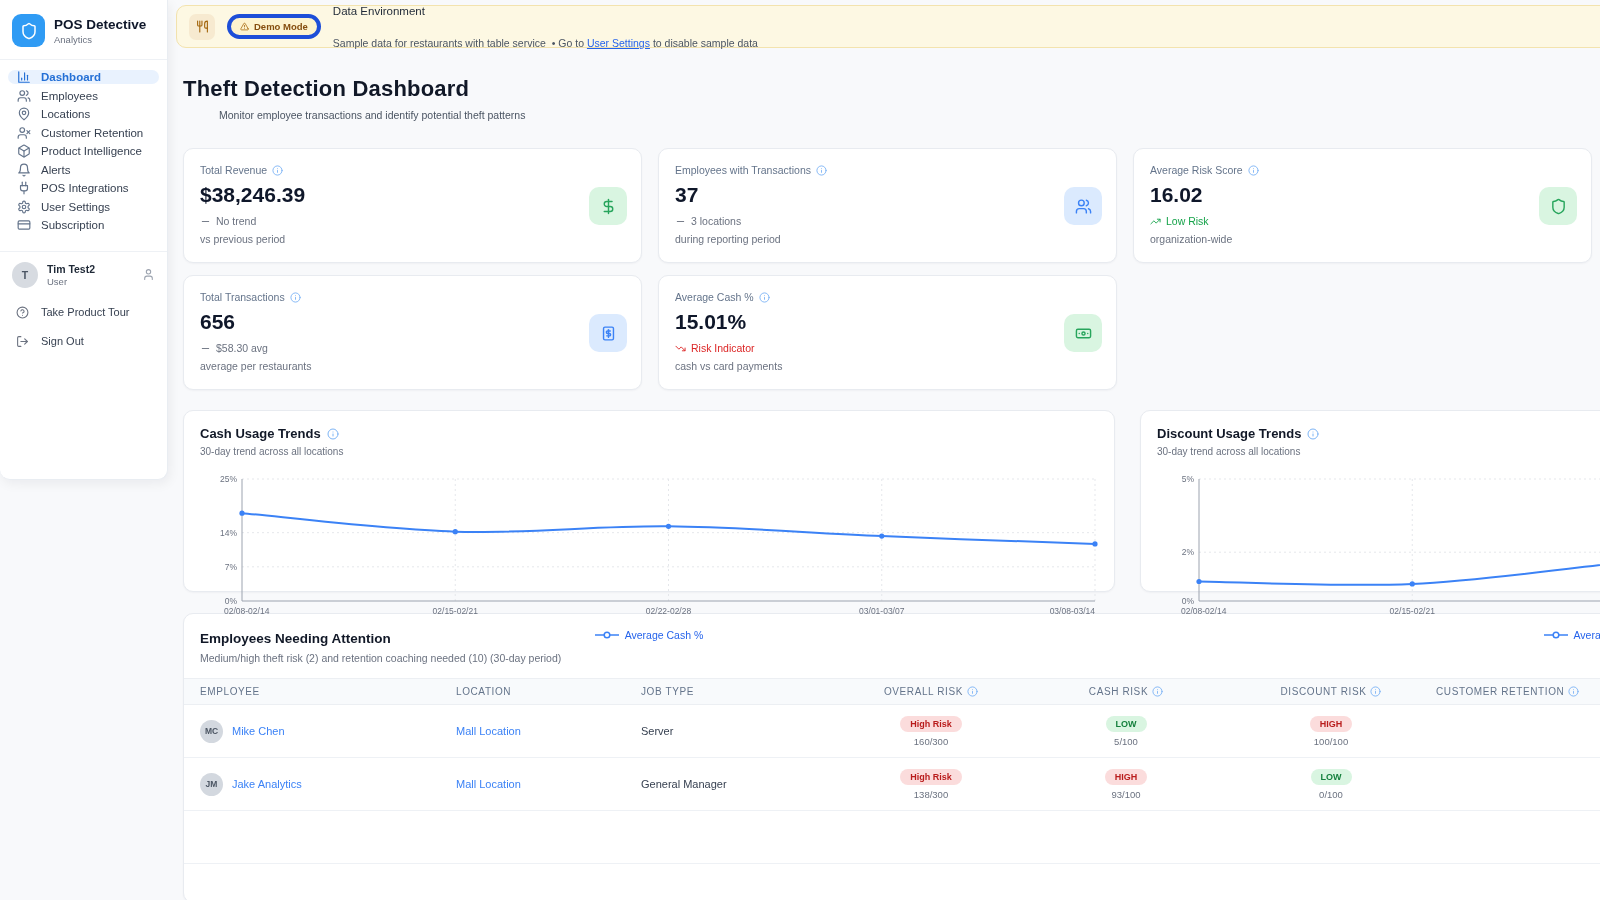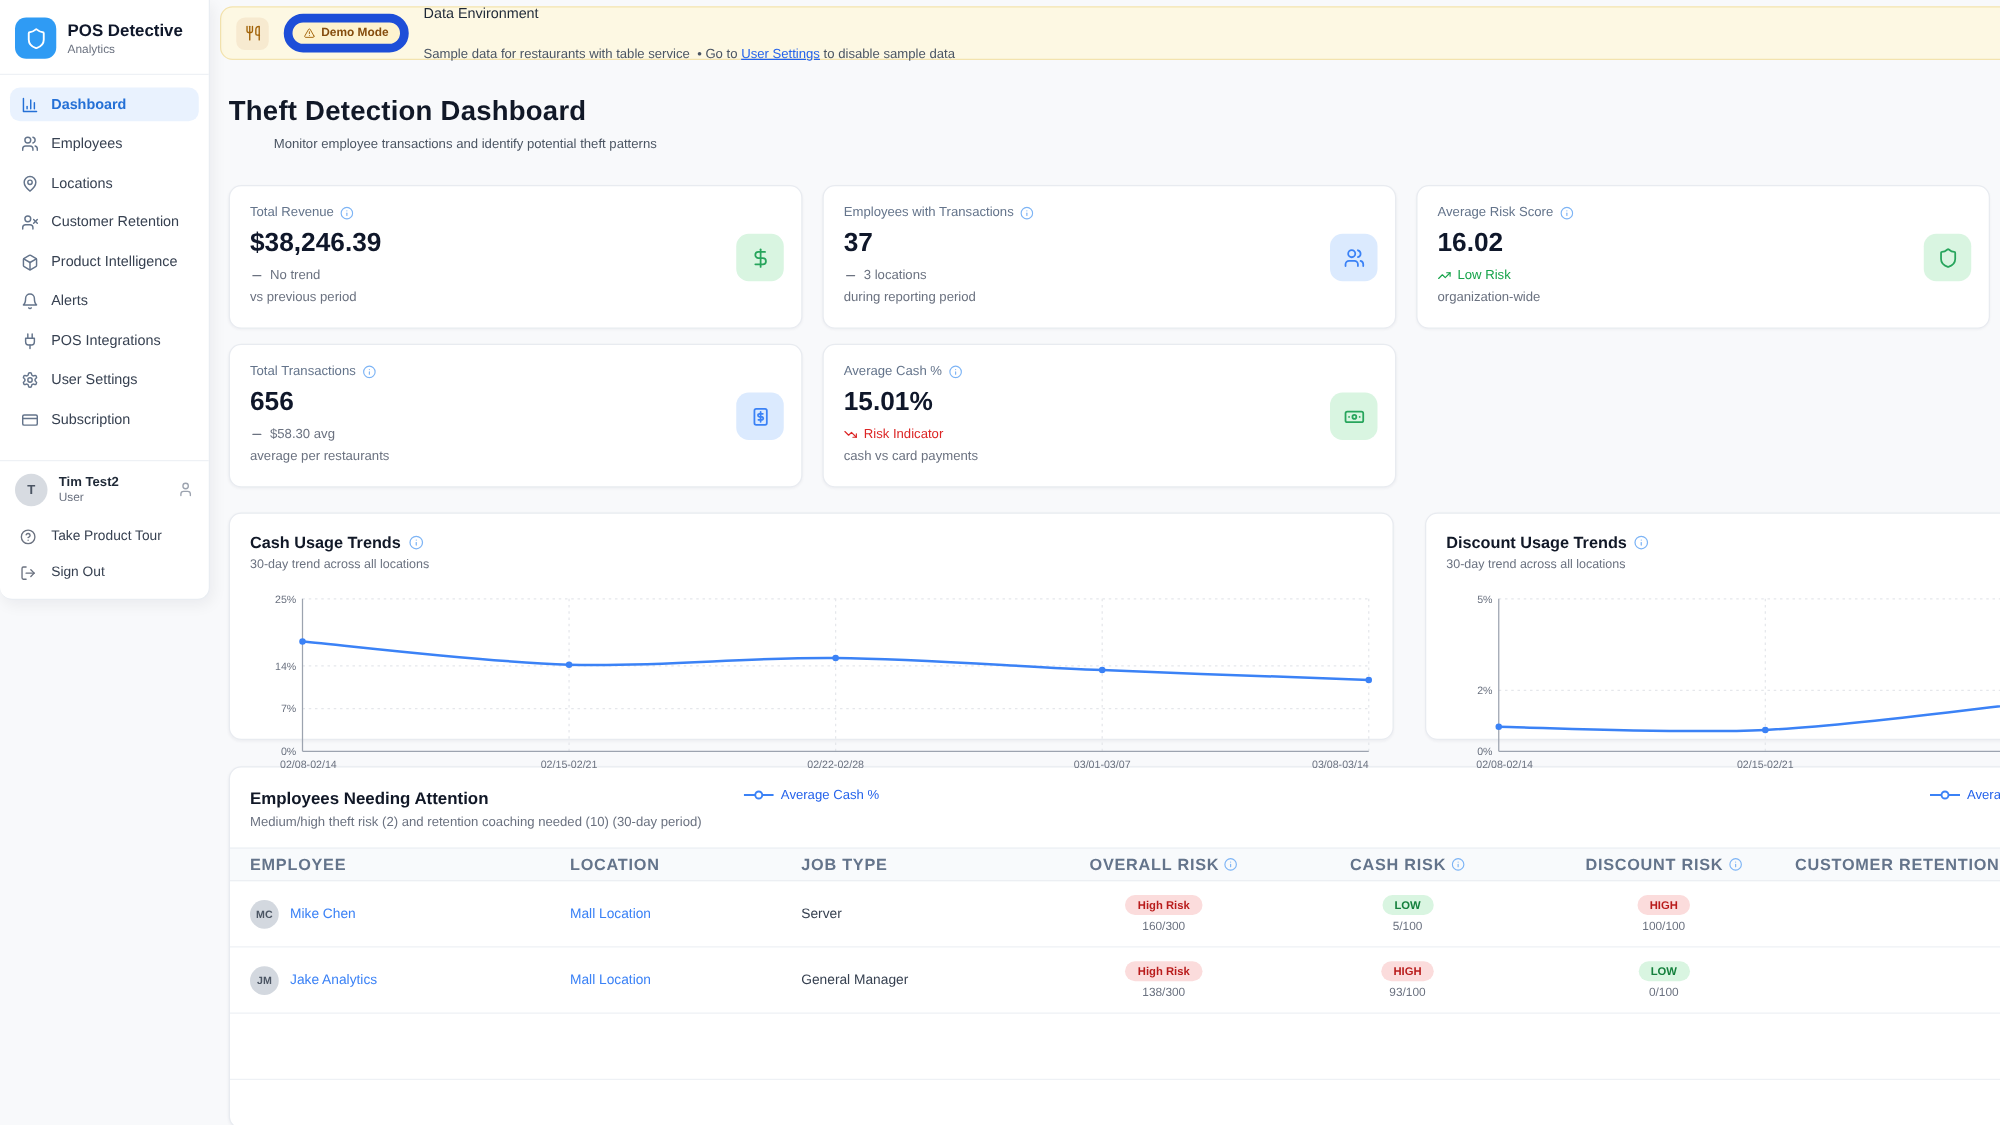--- a/index.html
+++ b/index.html
@@ -18,21 +18,21 @@
     background: #ffffff; border-right: 1px solid #e9edf2; border-bottom: 1px solid #e9edf2;
     border-radius: 0 0 10px 10px;
     box-shadow: 2px 4px 12px rgba(15,23,42,.06);
     z-index: 5;
   }
   .brand { display: flex; align-items: center; gap: 9px; padding: 14px 12px 12px 12px; border-bottom: 1px solid #eef1f5; }
   .brand-logo { width: 33px; height: 33px; border-radius: 9px; background: #2f9bf4; color: #fff; display: flex; align-items: center; justify-content: center; flex: none; }
   .brand-name { font-size: 13.5px; font-weight: 700; color: #0f172a; }
   .brand-sub { font-size: 9.5px; color: #6b7280; margin-top: 2px; }
   .nav { padding: 10px 8px 8px 8px; }
-  .nav-item { display: flex; align-items: center; gap: 10px; height: 27px; padding: 0 9px; margin-bottom: 4.5px;
+  .nav-item { display: flex; align-items: center; gap: 10px; height: 14px; padding: 0 9px; margin-bottom: 4.5px;
     border-radius: 8px; font-size: 11.5px; color: #374151; cursor: pointer; }
   .nav-item .nicon { color: #64748b; display: flex; }
   .nav-item.active { background: #e9f2fe; color: #2470d6; font-weight: 600; }
   .nav-item.active .nicon { color: #2470d6; }
   .side-divider { border-top: 1px solid #eef1f5; margin: 6px 0 0 0; }
   .user-row { display: flex; align-items: center; gap: 9px; padding: 10px 12px; }
   .user-avatar { width: 26px; height: 26px; border-radius: 50%; background: #d7dbe1; color: #4b5563; font-size: 10.5px; font-weight: 700; display: flex; align-items: center; justify-content: center; flex: none; }
   .user-name { font-size: 10.5px; font-weight: 600; color: #1f2937; }
   .user-role { font-size: 9.5px; color: #6b7280; margin-top: 1px; }
   .user-row .right-ic { margin-left: auto; color: #9ca3af; display: flex; }
@@ -41,21 +41,21 @@
 
   
   .main { position: absolute; left: 168px; top: 0; width: 1432px; height: 900px; }
 
   .banner {
     margin: 5px 0 0 8px; width: 1840px; height: 43px;
     background: #fdf8e3; border: 1px solid #f3e3ae; border-radius: 10px;
     display: flex; align-items: center; gap: 12px; padding: 0 12px;
   }
   .banner-chip { width: 26px; height: 26px; border-radius: 7px; background: #f7ead0; color: #a16207; display: flex; align-items: center; justify-content: center; flex: none; }
-  .demo-pill { display: flex; align-items: center; gap: 5px; border: 7px solid #1d4ed8; background: #fdf3cf; color: #854d0e;
+  .demo-pill { display: flex; align-items: center; gap: 5px; border: 4px solid #1d4ed8; background: #fdf3cf; color: #854d0e;
     border-radius: 999px; padding: 3px 9px; font-size: 9.5px; font-weight: 700; flex: none; }
   .demo-pill .nicon { display: flex; color: #a16207; }
   .banner-title { font-size: 11.5px; font-weight: 400; color: #1f2937; }
   .banner-sub { font-size: 10.5px; color: #4b5563; margin-top: 20px; }
   .banner-sub a { color: #2563eb; text-decoration: underline; cursor: pointer; }
 
   .content { padding: 0 0 0 15px; }
   .page-head { margin-top: 28px; }
   .page-title { font-size: 22px; font-weight: 800; color: #111827; letter-spacing: .2px; }
   .page-sub { font-size: 10.5px; color: #4b5563; margin-top: 7px; padding-left: 36px; }
@@ -86,21 +86,21 @@
   .chart-plot text.tick { font-size: 8.5px; fill: #6b7280; stroke: none; font-family: "Liberation Sans", sans-serif; }
   .legend { display: flex; align-items: center; justify-content: center; gap: 6px; margin-top: 2px; font-size: 10.5px; color: #2563eb; cursor: pointer; }
 
   
   .table-card { margin-top: 21px; background: #fff; border: 1px solid #e8ebf0; border-radius: 10px; width: 1520px; height: 290px;
     padding: 17px 0 0 0; box-shadow: 0 1px 2px rgba(16,24,40,.04); overflow: hidden; }
   .table-title { font-size: 13.5px; font-weight: 700; color: #111827; padding: 0 16px; }
   .table-sub { font-size: 10.5px; color: #6b7280; margin-top: 6px; padding: 0 16px; }
   .tgrid { display: grid; grid-template-columns: 256px 185px 195px 190px 200px 210px 250px; align-items: center; }
   .thead { margin-top: 14px; background: #f8fafc; border-top: 1px solid #eceff3; border-bottom: 1px solid #eceff3; height: 27px; padding: 0 16px; }
-  .th { font-size: 13px; font-weight: 700; color: #64748b; letter-spacing: .6px; text-transform: uppercase; display: flex; align-items: center; gap: 4px; }
+  .th { font-size: 10px; font-weight: 400; color: #64748b; letter-spacing: .6px; text-transform: uppercase; display: flex; align-items: center; gap: 4px; }
   .th.center { justify-content: center; }
   .th .info-ic { color: #7db4f5; }
   .trow { height: 53px; padding: 0 16px; border-bottom: 1px solid #eef1f5; }
   .emp { display: flex; align-items: center; gap: 9px; }
   .emp-avatar { width: 23px; height: 23px; border-radius: 50%; background: #d3d8df; color: #4b5563; font-size: 8.5px; font-weight: 700; display: flex; align-items: center; justify-content: center; flex: none; }
   .link { color: #3b82f6; font-size: 11px; cursor: pointer; }
   .job { font-size: 11px; color: #374151; }
   .risk-cell { display: flex; flex-direction: column; align-items: center; gap: 4px; }
   .badge { border-radius: 999px; padding: 3px 10px; font-size: 9px; font-weight: 700; white-space: nowrap; }
   .badge.red { background: #fbdcdc; color: #b91c1c; }

